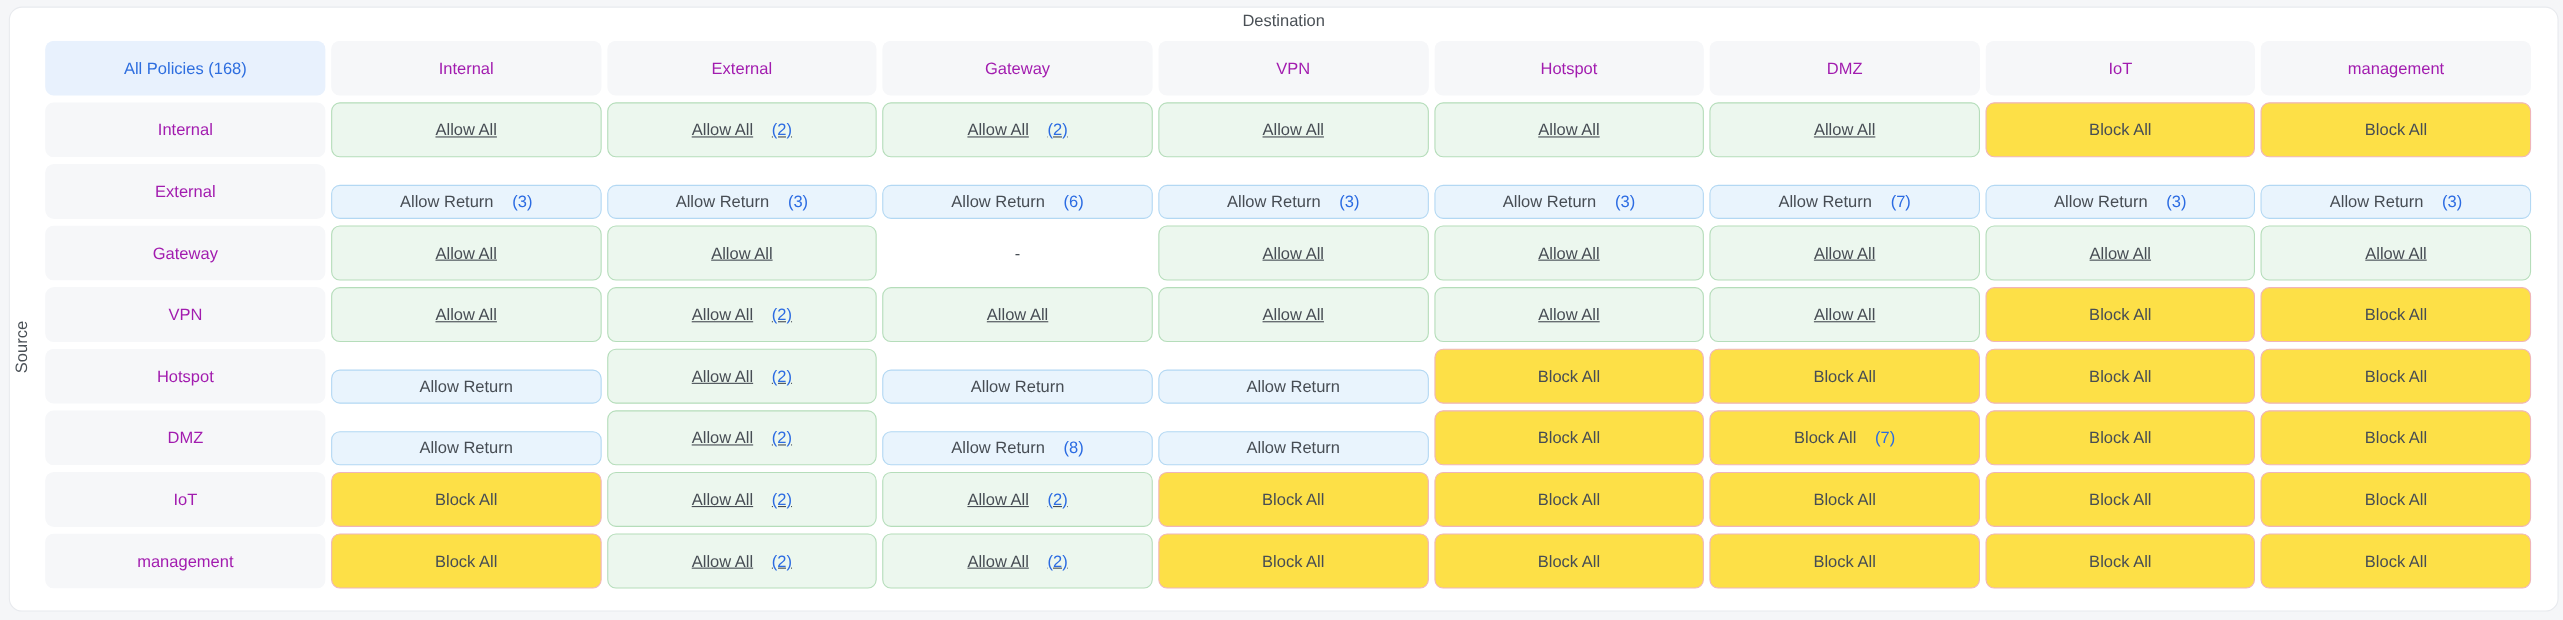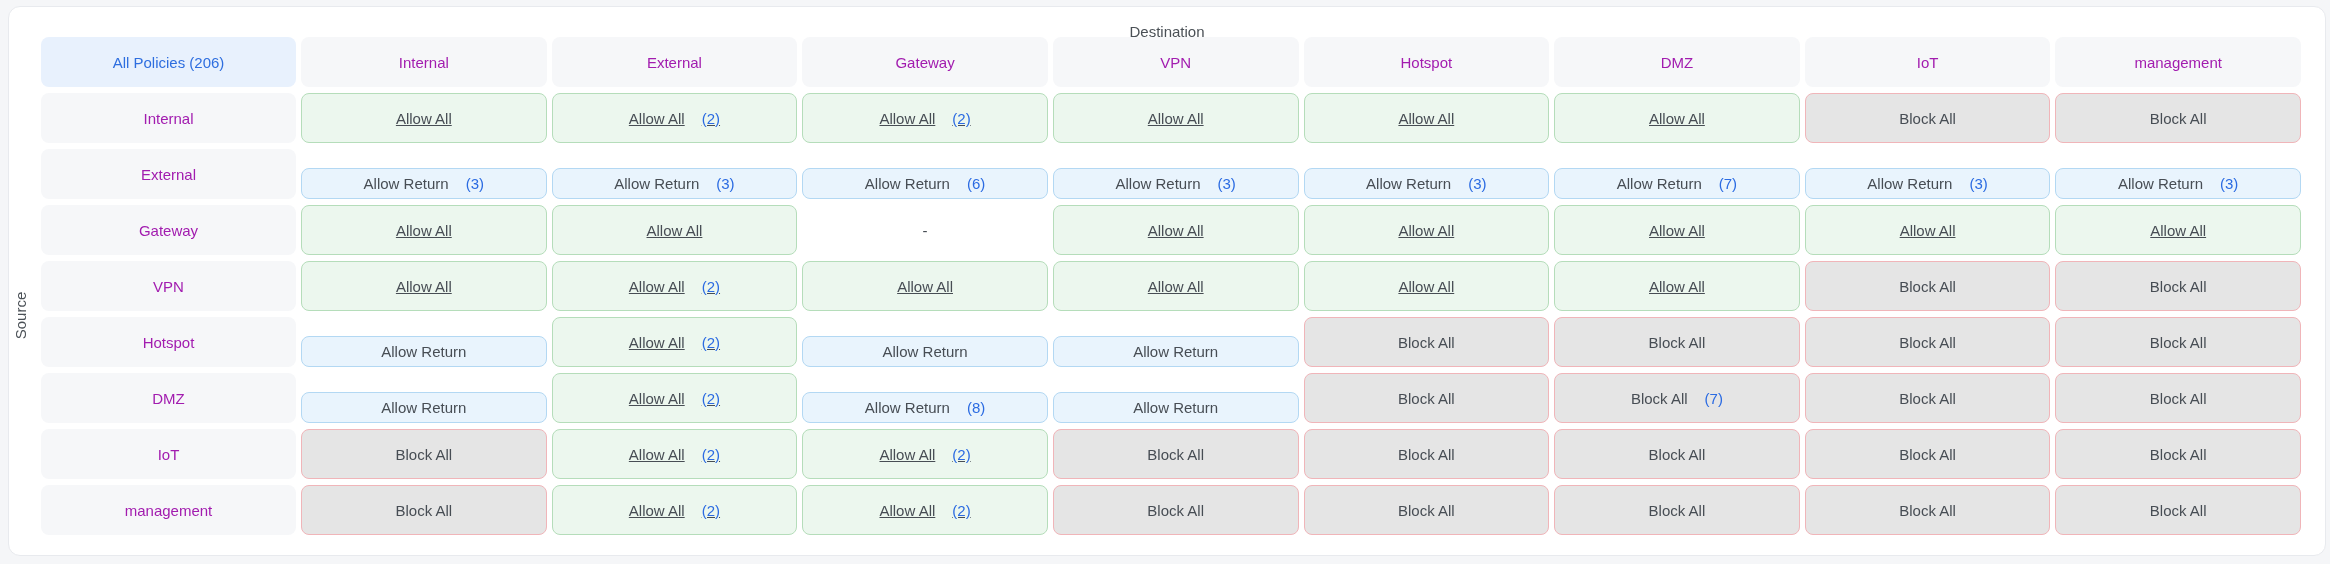--- a/index.html
+++ b/index.html
@@ -1,45 +1,45 @@
 <!DOCTYPE html>
 <html><head>
 <meta charset="utf-8">
 <style>
   * { margin:0; padding:0; box-sizing:border-box; }
   html,body { width:2330px; height:564px; overflow:hidden;
     font-family:"Liberation Sans", sans-serif; background:#f5f6f8; }
   .panel { position:absolute; left:8px; top:6px; width:2318px; height:550px;
     background:#ffffff; border:1px solid #e8eaee; border-radius:12px; }
-  .dest-label { position:absolute; top:16px; left:0; width:100%;
+  .dest-label { position:absolute; top:4px; left:0; width:100%;
     text-align:center; font-size:15px; color:#4a5056; }
   .source-label { position:absolute; left:-44px; top:300px; width:110px;
     text-align:center; transform:rotate(-90deg); font-size:15px; color:#4a5056; }
   .grid { position:absolute; left:32px; top:30px; right:24px;
     display:grid; grid-template-columns:255px repeat(8, 1fr);
     grid-auto-rows:50px; gap:6px 5px; }
   .cell { display:flex; align-items:center; justify-content:center;
     border-radius:8px; font-size:15px; color:#474d54; border:1px solid transparent; }
   .hdr { background:#f6f7f9; color:#a21caf; }
   .corner { background:#e8f1fd; color:#2e6edf; cursor:pointer; }
   .allow  { background:#ecf7ee; border-color:#b5ddba; cursor:pointer;text-decoration:underline; }
   .return { background:#e9f4fd; border-color:#b3d8f3; cursor:pointer;margin-top:19px; }
-  .block  { background:#e5e5e5; border-color:#f0b5b9; cursor:pointer; }
+  .block  { background:#fde047; border-color:#f0b5b9; cursor:pointer; }
   .none   { background:#ffffff; border-color:transparent; }
   .count { color:#2b6be2; margin-left:17px; }
   .count:empty { display:none; margin:0; }
 </style>
 </head>
 <body>
 
 <div class="panel">
   <div class="dest-label">Destination</div>
   <div class="source-label">Source</div>
   <div class="grid">
-    <div class="cell corner">All Policies (206)</div>
+    <div class="cell corner">All Policies (168)</div>
 
   <div class="cell hdr">Internal</div>
       <div class="cell hdr">External</div>
       <div class="cell hdr">Gateway</div>
       <div class="cell hdr">VPN</div>
       <div class="cell hdr">Hotspot</div>
       <div class="cell hdr">DMZ</div>
       <div class="cell hdr">IoT</div>
       <div class="cell hdr">management</div>
       <div class="cell hdr">Internal</div>

